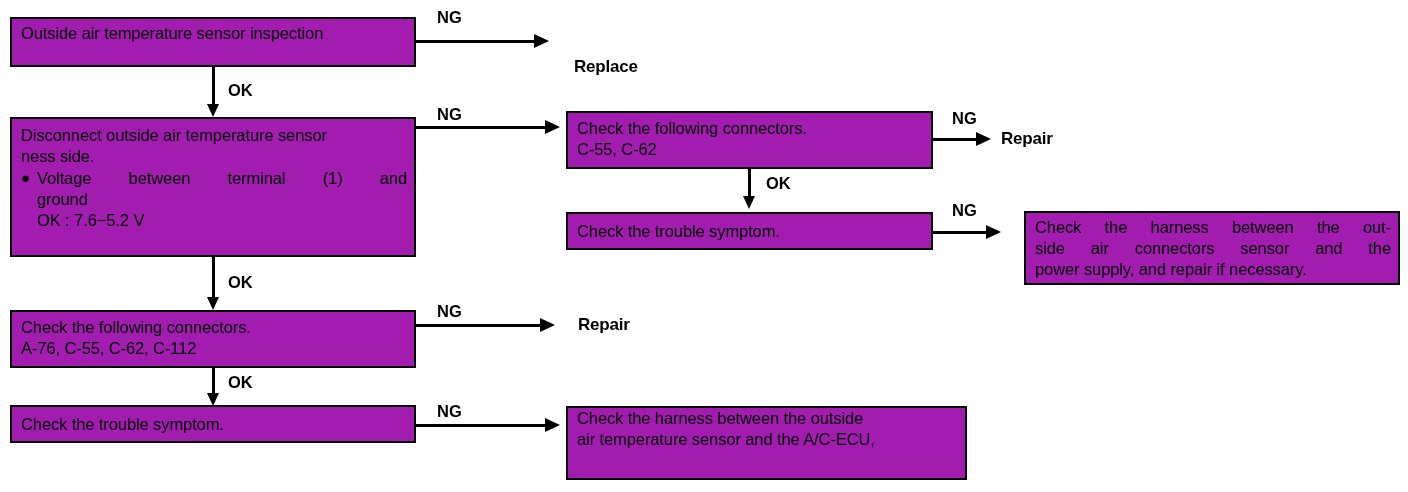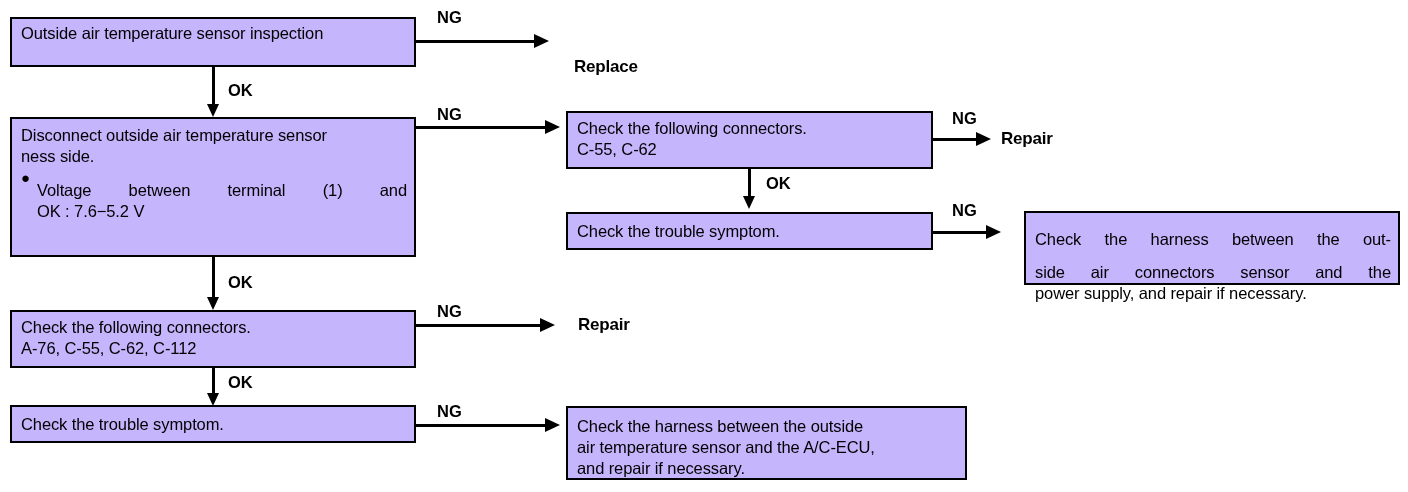--- a/index.html
+++ b/index.html
@@ -13,21 +13,21 @@
     height: 492px;
     background: #ffffff;
     font-family: "Liberation Sans", sans-serif;
     color: #000000;
     overflow: hidden;
   }
   .box {
     position: absolute;
     border: 2.5px solid #000000;
     box-sizing: border-box;
-    background: #c4b5fd;
+    background: #a21caf;
     padding: 4px 7px 4px 9px;
     font-size: 16.5px;
     line-height: 1.27;
     letter-spacing: -0.1px;
   }
   .box .bold {
     font-weight: normal;
   }
   .bullet-line {
     display: flex;
@@ -38,21 +38,20 @@
     flex: 0 0 16px;
     font-size: 15px;
     line-height: 1.27;
   }
   .bullet-body {
     flex: 1 1 auto;
   }
   .just {
     text-align: justify;
     text-align-last: justify;
-    margin-top: 12px;
   }
   .hline {
     position: absolute;
     height: 2.5px;
     background: #000000;
   }
   .vline {
     position: absolute;
     width: 2.5px;
     background: #000000;
@@ -107,20 +106,21 @@
   <div class="arrow-down" style="left:206.8px; top:104px;"></div>
   <div class="label" style="left:228px; top:82px;">OK</div>
 
   <div class="box" style="left:10px; top:117px; width:406px; height:140px; padding-top:6px;">
     <div class="bold">Disconnect outside air temperature sensor</div>
     <div class="bold">ness side.</div>
     <div class="bullet-line">
       <div class="bullet-dot">●</div>
       <div class="bullet-body">
         <div class="bold just">Voltage between terminal (1) and</div>
+        <div class="bold">ground</div>
         <div>OK : 7.6−5.2 V</div>
       </div>
     </div>
   </div>
 
   <div class="hline" style="left:416px; top:126px; width:130px;"></div>
   <div class="arrow-right" style="left:545px; top:119.5px;"></div>
   <div class="label" style="left:437px; top:106px;">NG</div>
 
   <div class="vline" style="left:212px; top:257px; height:42px;"></div>
@@ -170,19 +170,18 @@
   <div class="hline" style="left:933px; top:231px; width:55px;"></div>
   <div class="arrow-right" style="left:986px; top:224.5px;"></div>
   <div class="label" style="left:952px; top:202px;">NG</div>
 
   <div class="box" style="left:1024px; top:211px; width:376px; height:74px; ">
     <div class="bold just">Check the harness between the out-</div>
     <div class="bold just">side air connectors sensor and the</div>
     <div class="bold">power supply, and repair if necessary.</div>
   </div>
 
-  <div class="box" style="left:566px; top:406px; width:401px; height:74px; padding-top:8px;">
+  <div class="box" style="left:566px; top:406px; width:401px; height:74px; padding-top:0;">
     <div class="bold">Check the harness between the outside</div>
     <div class="bold">air temperature sensor and the A/C-ECU,</div>
-    <div class="bold">and repair if necessary.</div>
   </div>
 
 </div>
 
 </body></html>

